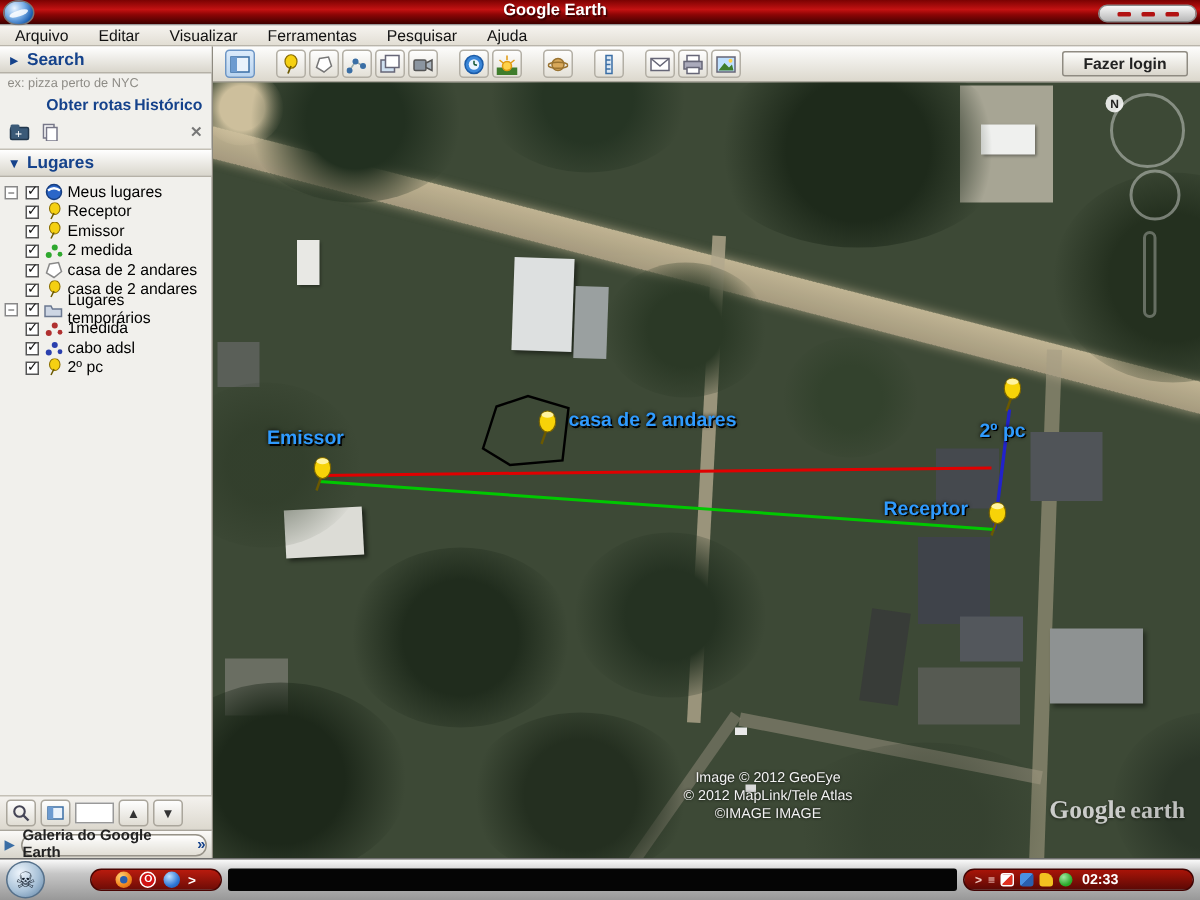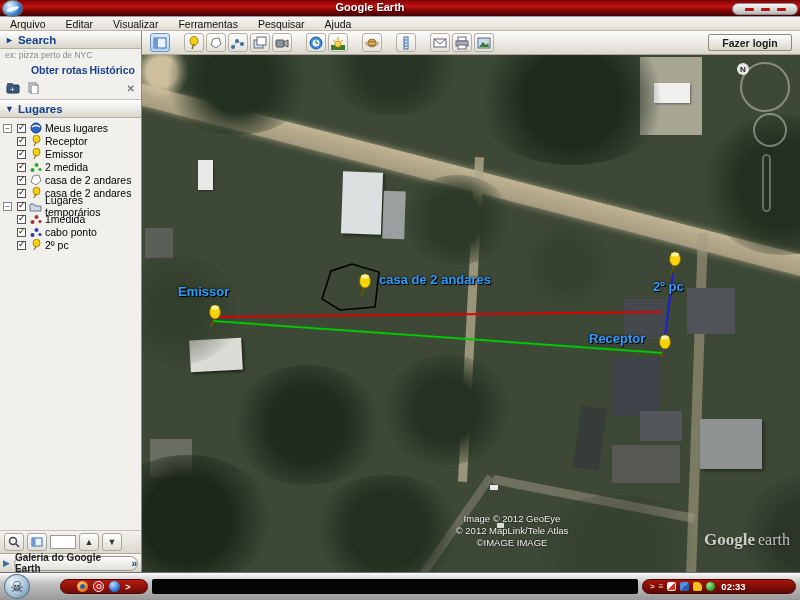--- a/index.html
+++ b/index.html
@@ -108,21 +108,21 @@
   .navring{position:absolute;border:2px solid rgba(255,255,255,.38);border-radius:50%;}
   .navslider{position:absolute;width:9px;height:58px;border:2px solid rgba(255,255,255,.3);border-radius:5px;}
   .nbadge{position:absolute;width:12px;height:12px;border-radius:50%;background:rgba(255,255,255,.85);
     color:#222;font-size:8px;font-weight:bold;display:flex;align-items:center;justify-content:center;}
   .copyright{position:absolute;left:255px;top:458px;width:230px;text-align:center;
     color:#f2f2f2;font-size:9.5px;line-height:12px;text-shadow:0 0 2px #000;}
   .watermark{position:absolute;right:10px;bottom:22px;opacity:.85;white-space:nowrap;}
   .watermark .g{font-family:"Liberation Serif",serif;font-size:17px;font-weight:bold;color:#e4e4e4;
     text-shadow:0 1px 2px rgba(0,0,0,.6);}
   .watermark .e{font-family:"Liberation Serif",serif;font-size:16px;color:#d8d8d8;margin-left:3px;
-    text-shadow:0 1px 2px rgba(0,0,0,.6);}
+    text-shadow:0 1px 2px rgba(0,0,0,.6);font-weight:bold;}
   .mstatus{position:absolute;left:0;bottom:0;width:658px;height:17px;background:rgba(8,8,8,.45);
     color:#fff;font-size:10px;display:flex;align-items:center;padding:0 6px;white-space:nowrap;}
   .mstatus .clockicon{width:12px;height:12px;border-radius:50%;margin:0 4px 0 8px;flex:0 0 auto;
     background:radial-gradient(circle at 40% 35%,#bfe0ff,#3a86d8 60%,#1c5ca8);border:1px solid #dfeffc;position:relative;}
   .mstatus .clockicon:after{content:"";position:absolute;left:5px;top:2px;width:1.5px;height:5px;background:#fff;}
   .yearbadge{border:1px solid #fff;border-radius:2px;background:rgba(0,0,0,.35);
     font-weight:bold;padding:0 5px;height:13px;display:flex;align-items:center;}
   .eyering{width:11px;height:11px;border:2.5px solid #58b0ff;border-radius:50%;margin-left:5px;flex:0 0 auto;}
   .sp{flex:1;}
 
@@ -388,21 +388,21 @@
       </div>
       <div class="trow indent1">
         <span class="cb"></span>
         <span class="ticon">
             <svg width="12" height="12">
               <circle cx="2.5" cy="9" r="2" fill="#2a3fae"></circle>
               <circle cx="6.5" cy="4" r="2" fill="#2a3fae"></circle>
               <circle cx="10" cy="8.5" r="1.6" fill="#2a3fae"></circle>
             </svg>
           </span>
-        <span>cabo ponto</span>
+        <span>cabo adsl</span>
       </div>
       <div class="trow indent1">
         <span class="cb"></span>
         <span class="ticon">
             <svg width="10" height="12">
               <ellipse cx="5.5" cy="4" rx="3.5" ry="4" fill="#f5d012" stroke="#8a6d00" stroke-width="0.7"></ellipse>
               <line x1="3" y1="11" x2="5" y2="7" stroke="#6b5900"></line>
             </svg>
           </span>
         <span>2º pc</span>

